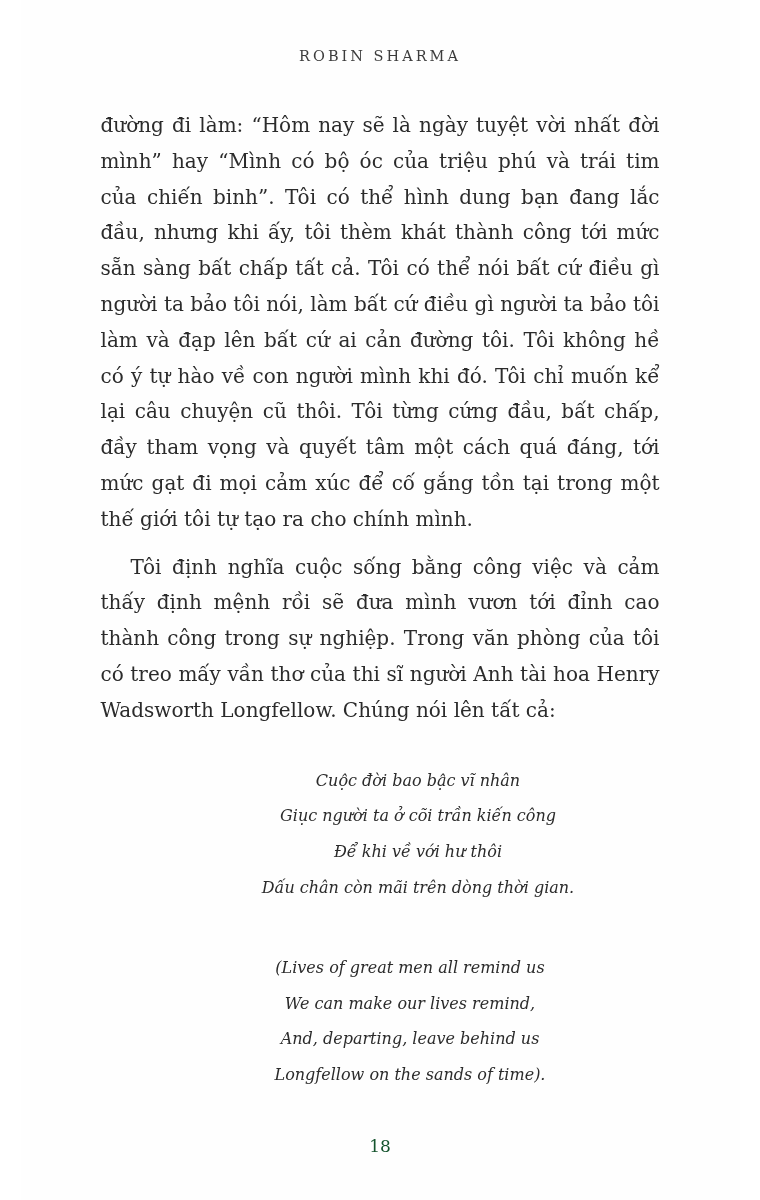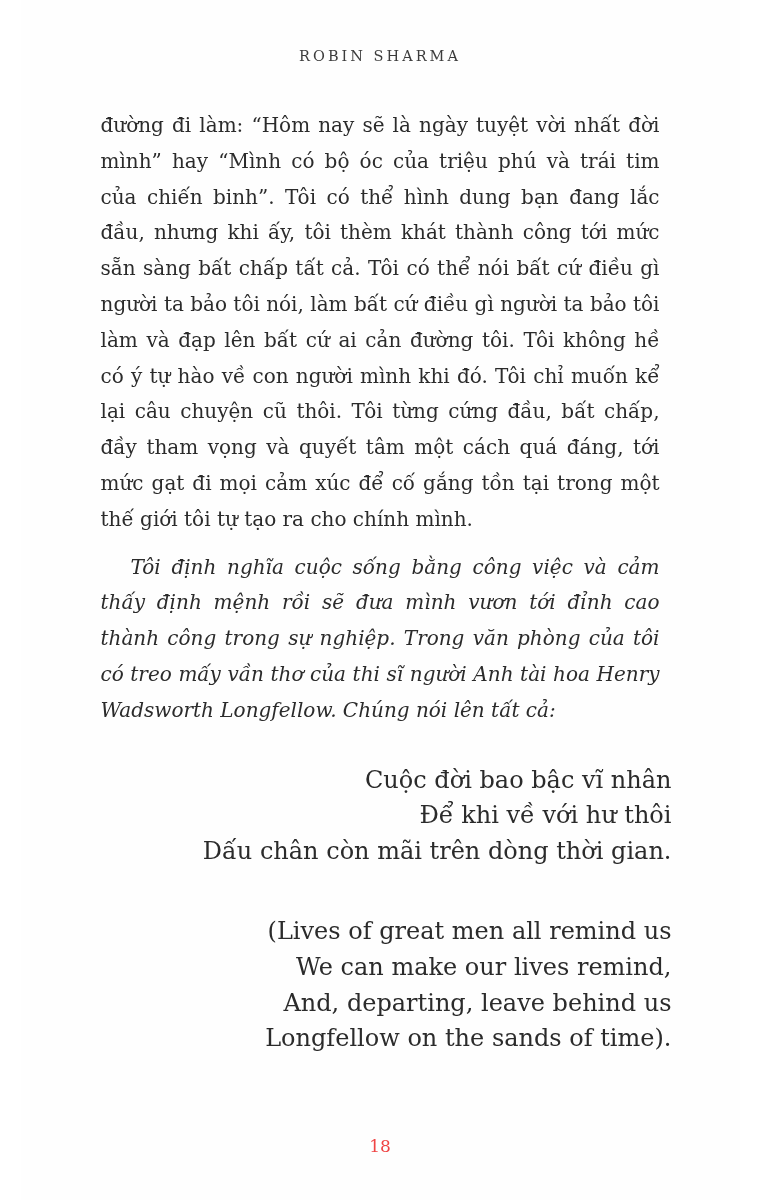--- a/index.html
+++ b/index.html
@@ -31,63 +31,64 @@
     margin-top: 44px;
     font-size: 20px;
     line-height: 35.8px;
     text-align: justify;
   }
   .para {
     margin: 12px;
   }
   .para.indent {
     text-indent: 30px;
-    font-style: italic;
   }
   .poem {
-    text-align: right;
-    font-size: 24px;
+    font-style: italic;
+    text-align: center;
+    font-size: 16px;
     line-height: 35.8px;
   }
   .poem.vi {
     margin-top: 34px;
     padding-left: 76px;
   }
   .poem.en {
     margin-top: 44px;
     padding-left: 60px;
   }
   .poem-line {
     white-space: nowrap;
   }
   .folio {
     position: absolute;
     left: 0;
     right: 0;
     bottom: 44px;
     text-align: center;
     font-size: 17px;
-    color: #ef4444;
+    color: #14532d;
   }
 </style>
 </head>
 <body>
 
 <div class="page">
 
   <header class="running-head">ROBIN SHARMA</header>
 
   <main class="body-text">
 
     <p class="para">đường đi làm: “Hôm nay sẽ là ngày tuyệt vời nhất đời mình” hay “Mình có bộ óc của triệu phú và trái tim của chiến binh”. Tôi có thể hình dung bạn đang lắc đầu, nhưng khi ấy, tôi thèm khát thành công tới mức sẵn sàng bất chấp tất cả. Tôi có thể nói bất cứ điều gì người ta bảo tôi nói, làm bất cứ điều gì người ta bảo tôi làm và đạp lên bất cứ ai cản đường tôi. Tôi không hề có ý tự hào về con người mình khi đó. Tôi chỉ muốn kể lại câu chuyện cũ thôi. Tôi từng cứng đầu, bất chấp, đầy tham vọng và quyết tâm một cách quá đáng, tới mức gạt đi mọi cảm xúc để cố gắng tồn tại trong một thế giới tôi tự tạo ra cho chính mình.</p>
 
     <p class="para indent">Tôi định nghĩa cuộc sống bằng công việc và cảm thấy định mệnh rồi sẽ đưa mình vươn tới đỉnh cao thành công trong sự nghiệp. Trong văn phòng của tôi có treo mấy vần thơ của thi sĩ người Anh tài hoa Henry Wadsworth Longfellow. Chúng nói lên tất cả:</p>
 
     <div class="poem vi">
       <div class="poem-line">Cuộc đời bao bậc vĩ nhân</div>
+      <div class="poem-line">Giục người ta ở cõi trần kiến công</div>
       <div class="poem-line">Để khi về với hư thôi</div>
       <div class="poem-line">Dấu chân còn mãi trên dòng thời gian.</div>
     </div>
 
     <div class="poem en">
       <div class="poem-line">(Lives of great men all remind us</div>
       <div class="poem-line">We can make our lives remind,</div>
       <div class="poem-line">And, departing, leave behind us</div>
       <div class="poem-line">Longfellow on the sands of time).</div>
     </div>

